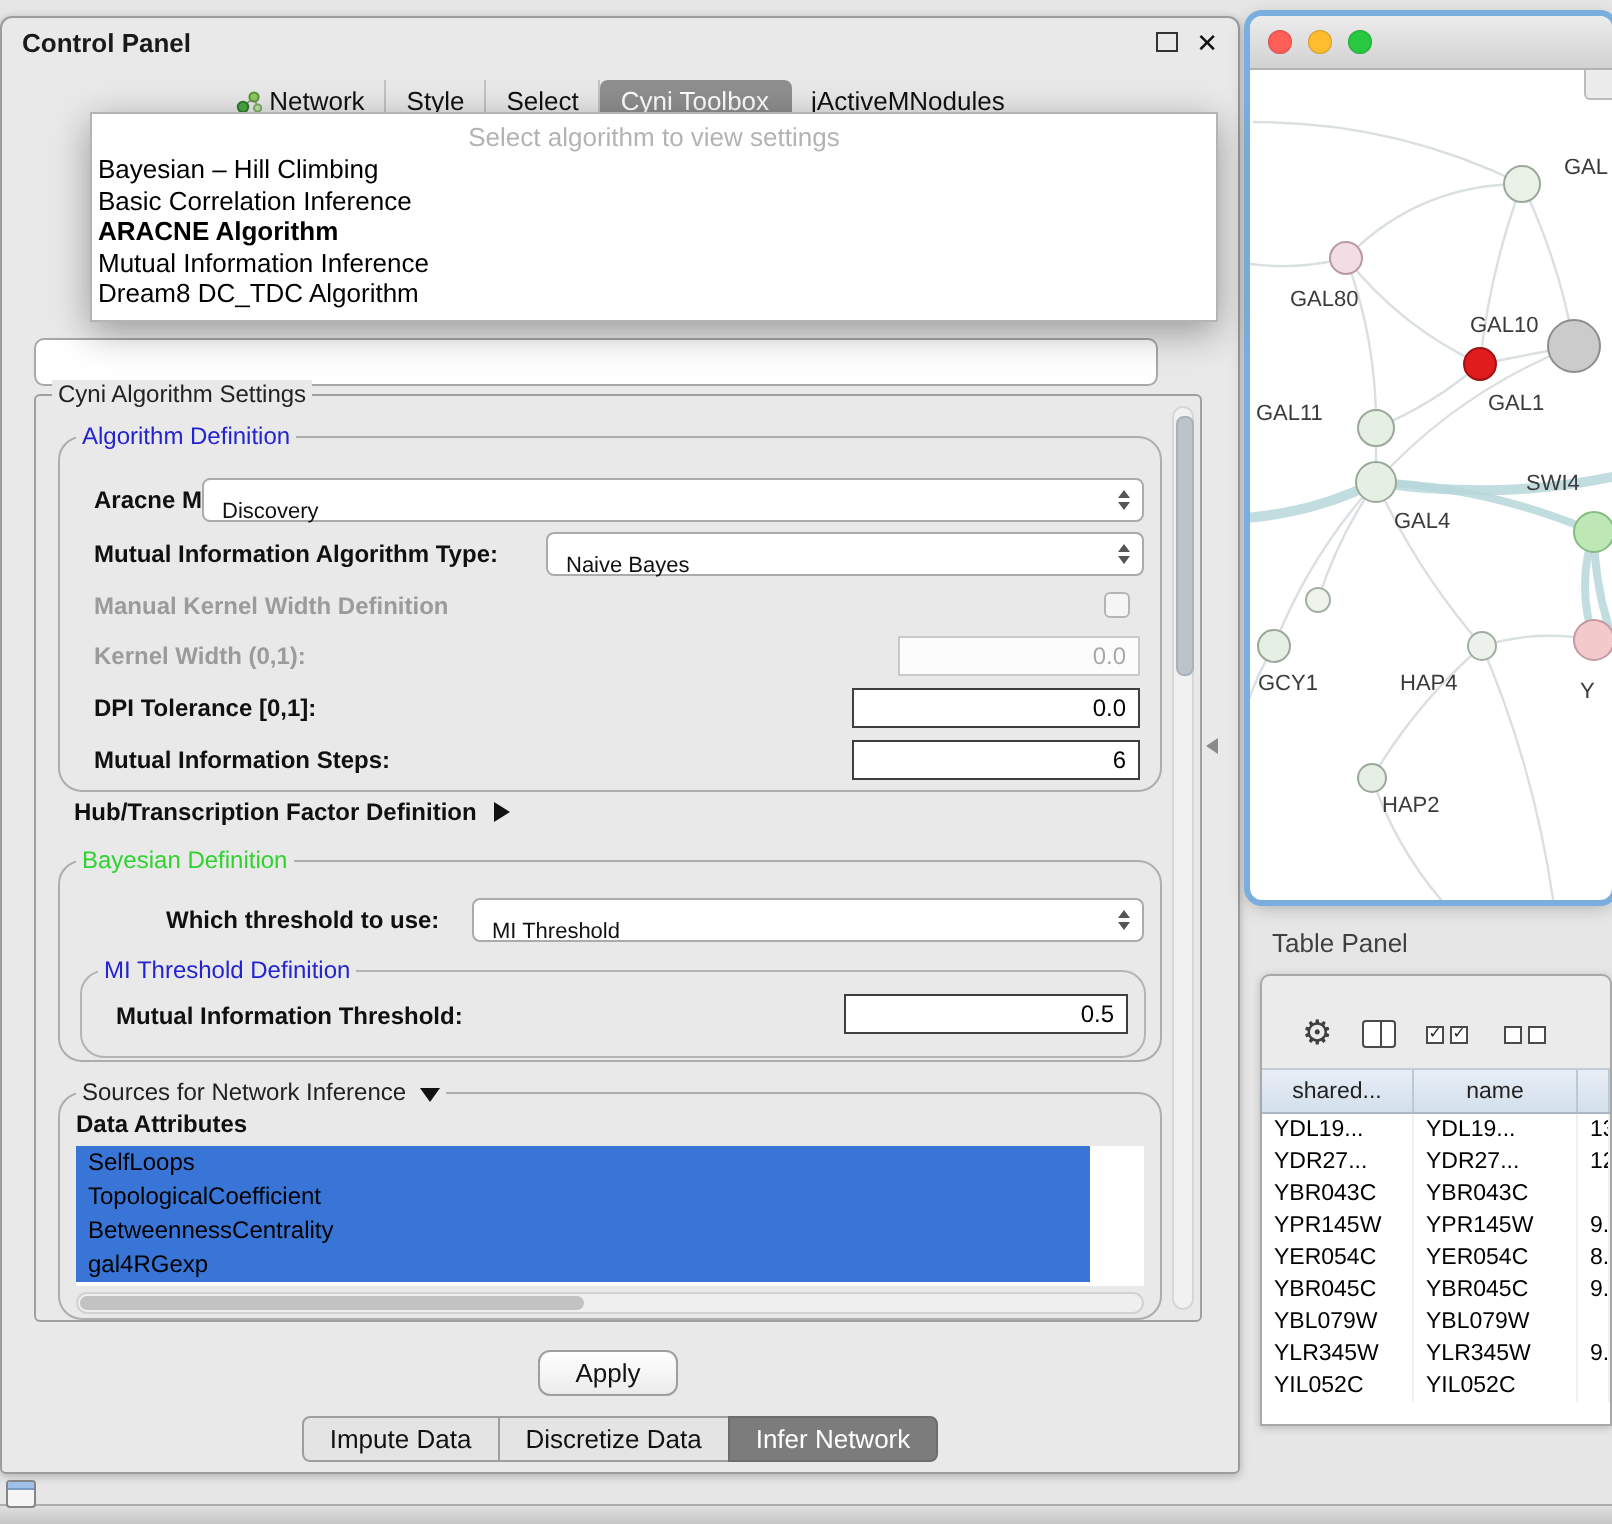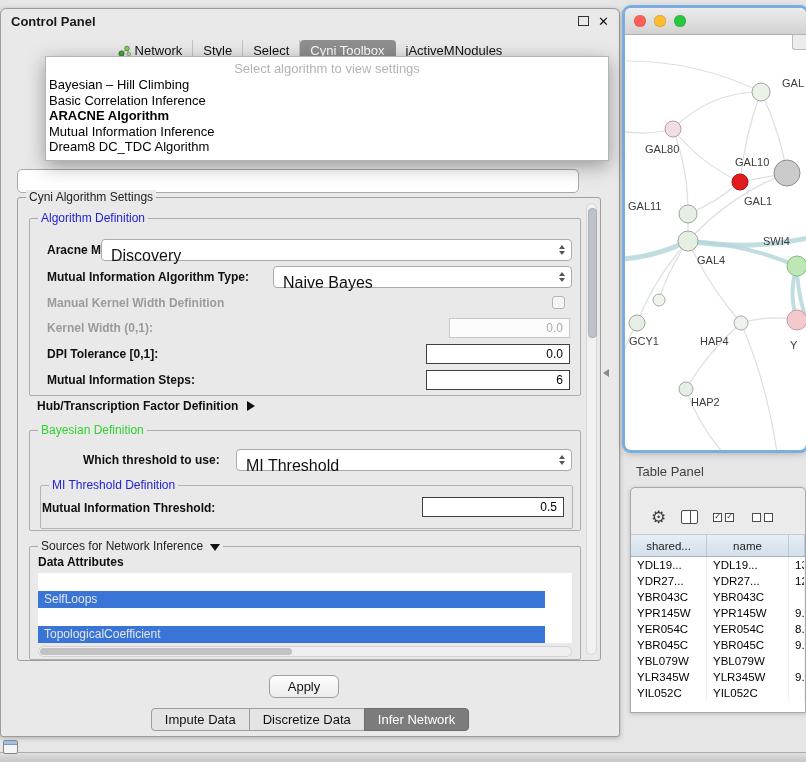--- a/index.html
+++ b/index.html
@@ -35,32 +35,32 @@
   .menu-item-selected{font-weight:bold;}
 
   
   .settings{position:absolute;left:16px;top:188px;width:584px;height:464px;
             border:1px solid #a0a0a0;border-radius:3px;box-sizing:border-box;z-index:10;}
   .legend{position:absolute;top:-8px;left:8px;background:#e9e9e9;padding:0 3px;
           font-size:12px;line-height:14px;white-space:nowrap;}
   .legend-black{color:#222;}
   .legend-blue{color:#2323d2;}
   .legend-green{color:#2ed32e;}
-  .group{position:absolute;border:1px solid #adadad;border-radius:2px;box-sizing:border-box;}
+  .group{position:absolute;border:1px solid #adadad;border-radius:12px;box-sizing:border-box;}
 
   .fs-algo{left:11px;top:20px;width:552px;height:178px;}
   .fs-threshold{left:11px;top:232px;width:552px;height:101px;}
   .fs-inner{left:10px;top:54px;width:533px;height:44px;border-color:#b4b4b4;}
   .fs-sources{left:11px;top:348px;width:552px;height:114px;}
 
   .flabel{position:absolute;font-size:12px;font-weight:bold;color:#101010;line-height:14px;white-space:nowrap;}
   .flabel-gray{color:#9b9b9b;}
 
   .combo{position:absolute;height:22px;background:#fff;border:1px solid #ababab;border-radius:4px;
-         box-sizing:border-box;display:flex;align-items:center;padding:12px 22px 0 9px;font-size:16px;color:#111;}
+         box-sizing:border-box;display:flex;align-items:center;padding:12px 22px 0 9px;font-size:11px;color:#111;}
   .stepper{position:absolute;right:6px;top:50%;transform:translateY(-50%);display:flex;
            flex-direction:column;gap:2px;align-items:center;}
   .tri-up{width:0;height:0;border-left:3.5px solid transparent;border-right:3.5px solid transparent;
           border-bottom:4px solid #555;display:block;}
   .tri-down{width:0;height:0;border-left:3.5px solid transparent;border-right:3.5px solid transparent;
             border-top:4px solid #555;display:block;}
 
   .checkbox{position:absolute;width:13px;height:13px;background:#f5f5f5;border:1px solid #b5b5b5;
             border-radius:3px;box-sizing:border-box;}
 
@@ -68,22 +68,22 @@
           display:flex;align-items:center;justify-content:flex-end;padding:0 6px;font-size:12px;color:#000;}
   .tfield.disabled{border-color:#c9c9c9;color:#a9a9a9;background:#fcfcfc;}
 
   .hub-row{position:absolute;left:19px;top:201px;font-size:12px;font-weight:bold;color:#101010;}
   .tri-right{display:inline-block;width:0;height:0;border-top:5px solid transparent;
              border-bottom:5px solid transparent;border-left:8px solid #111;margin-left:9px;vertical-align:-1px;}
   .tri-down-big{display:inline-block;width:0;height:0;border-left:5px solid transparent;
                 border-right:5px solid transparent;border-top:7px solid #111;margin-left:7px;vertical-align:-1px;}
 
   .src-list{position:absolute;left:8px;top:26px;width:534px;height:70px;background:#fff;overflow:hidden;}
-  .src-item{height:17px;line-height:17px;background:#3875d7;color:#e5e5e5;font-size:12px;
-            padding-left:6px;width:507px;box-sizing:border-box;white-space:nowrap;overflow:hidden;margin-top:18px;}
+  .src-item{height:17px;line-height:17px;background:#3875d7;color:#000000;font-size:12px;
+            padding-left:6px;width:507px;box-sizing:border-box;white-space:nowrap;overflow:hidden;}
   .hscroll{position:absolute;left:8px;top:99px;width:534px;height:11px;background:#efefef;
            border:1px solid #d2d2d2;border-radius:6px;box-sizing:border-box;}
   .hscroll-thumb{position:absolute;left:1px;top:1px;width:252px;height:7px;background:#c2c2c2;border-radius:4px;}
   .vscroll{position:absolute;right:3px;top:5px;bottom:5px;width:11px;background:#f1f1f1;
            border:1px solid #d6d6d6;border-radius:6px;box-sizing:border-box;}
   .vscroll-thumb{position:absolute;left:1px;top:4px;width:7px;height:128px;background:#bcc3cb;
                  border:1px solid #a9b1b9;border-radius:4px;}
 
   .apply-btn{position:absolute;left:268px;top:666px;width:70px;height:23px;
              background:linear-gradient(#ffffff,#ebebeb);border:1px solid #9e9e9e;border-radius:6px;
@@ -250,21 +250,21 @@
         <div class="combo" style="left:206px;top:18px;width:336px;">
           <span>MI Threshold</span>
           <span class="stepper">
               <i class="tri-up"></i>
               <i class="tri-down"></i>
             </span>
         </div>
 
         <div class="group fs-inner">
           <span class="legend legend-blue">MI Threshold Definition</span>
-          <span class="flabel" style="left:1px;top:15px;">Mutual Information Threshold:</span>
+          <span class="flabel" style="left:17px;top:15px;">Mutual Information Threshold:</span>
           <div class="tfield" style="left:381px;top:11px;width:142px;">
             <span>0.5</span>
           </div>
         </div>
       </div>
 
       <div class="group fs-sources">
         <span class="legend legend-black"><span>Sources for Network Inference</span><span class="tri-down-big"></span></span>
         <span class="flabel" style="left:8px;top:8px;">Data Attributes</span>
         <div class="src-list">

